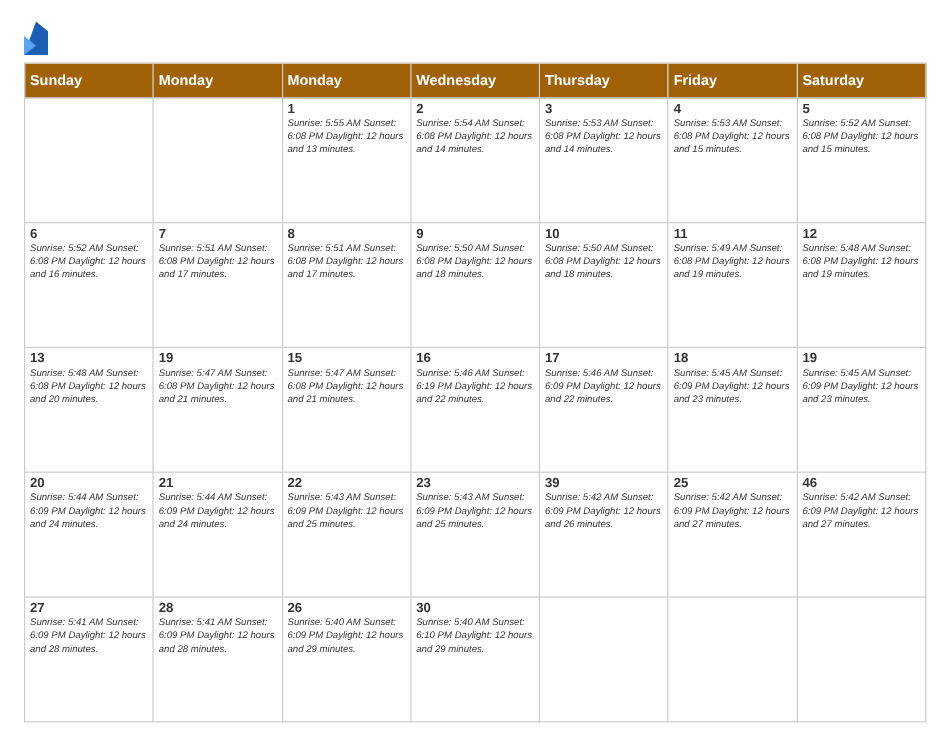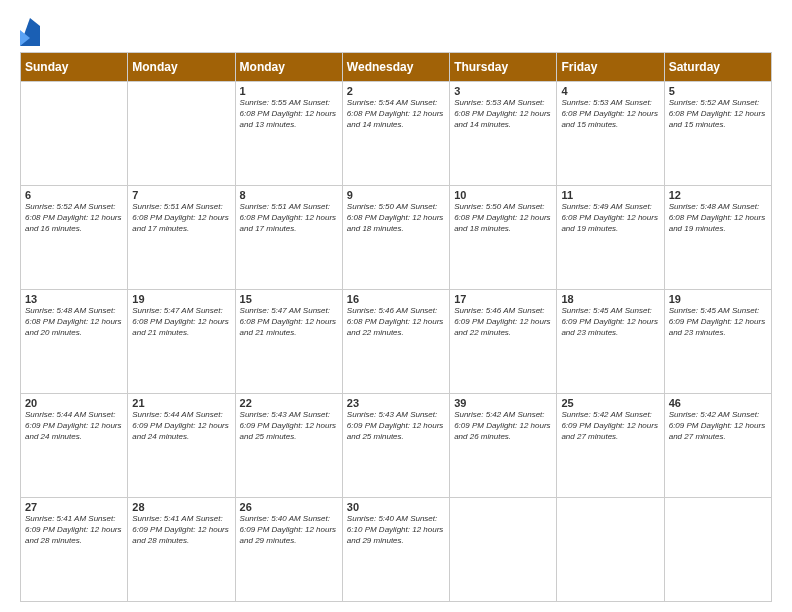--- a/index.html
+++ b/index.html
@@ -225,21 +225,21 @@
           </td>
           <td>
             <span class="day-num">15</span>
             <div class="day-info">Sunrise: 5:47 AM
 Sunset: 6:08 PM
 Daylight: 12 hours and 21 minutes.</div>
           </td>
           <td>
             <span class="day-num">16</span>
             <div class="day-info">Sunrise: 5:46 AM
-Sunset: 6:08 PM
+Sunset: 6:19 PM
 Daylight: 12 hours and 22 minutes.</div>
           </td>
           <td>
             <span class="day-num">17</span>
             <div class="day-info">Sunrise: 5:46 AM
 Sunset: 6:09 PM
 Daylight: 12 hours and 22 minutes.</div>
           </td>
           <td>
             <span class="day-num">18</span>

